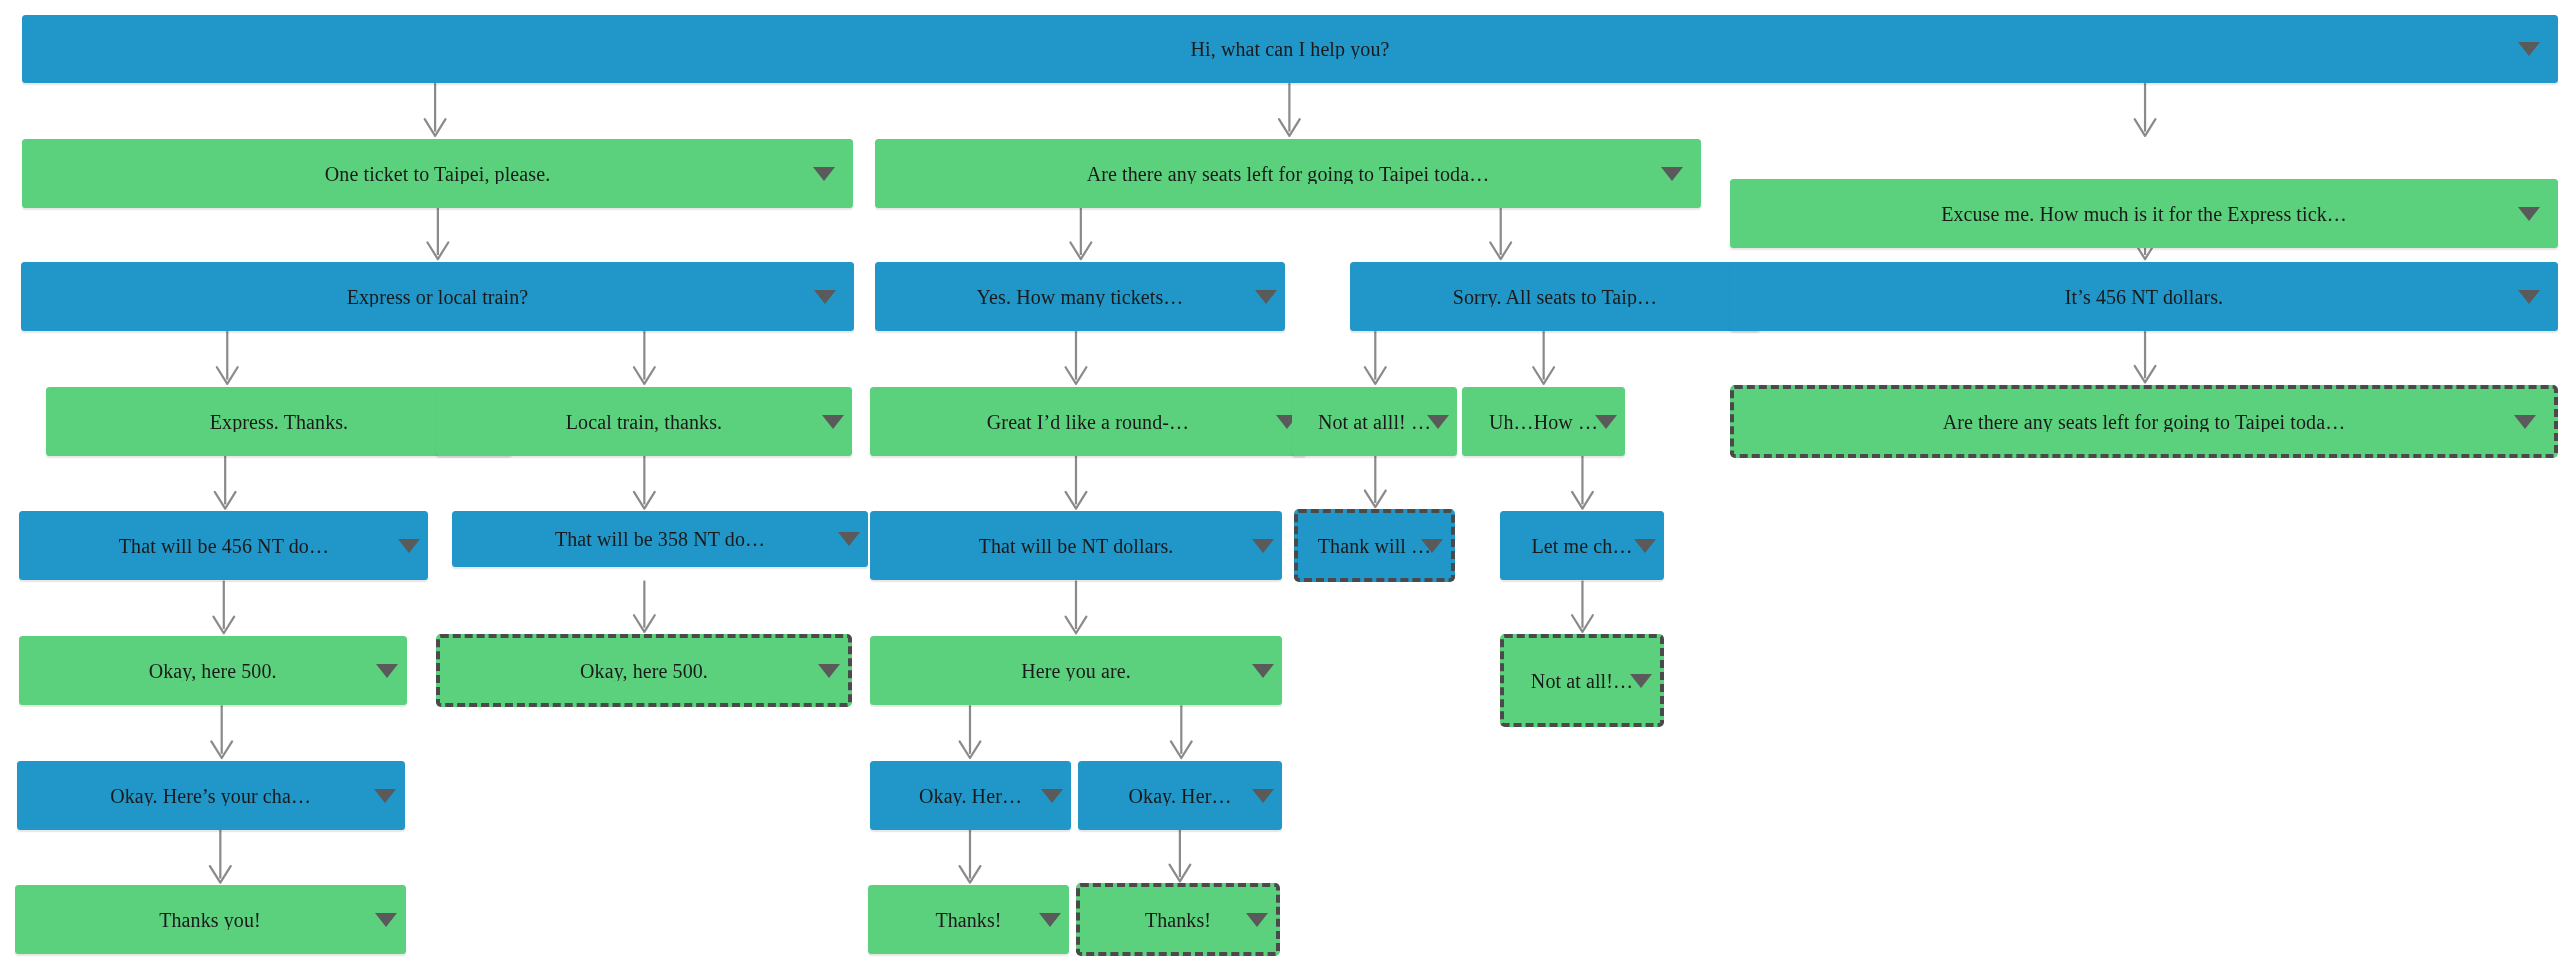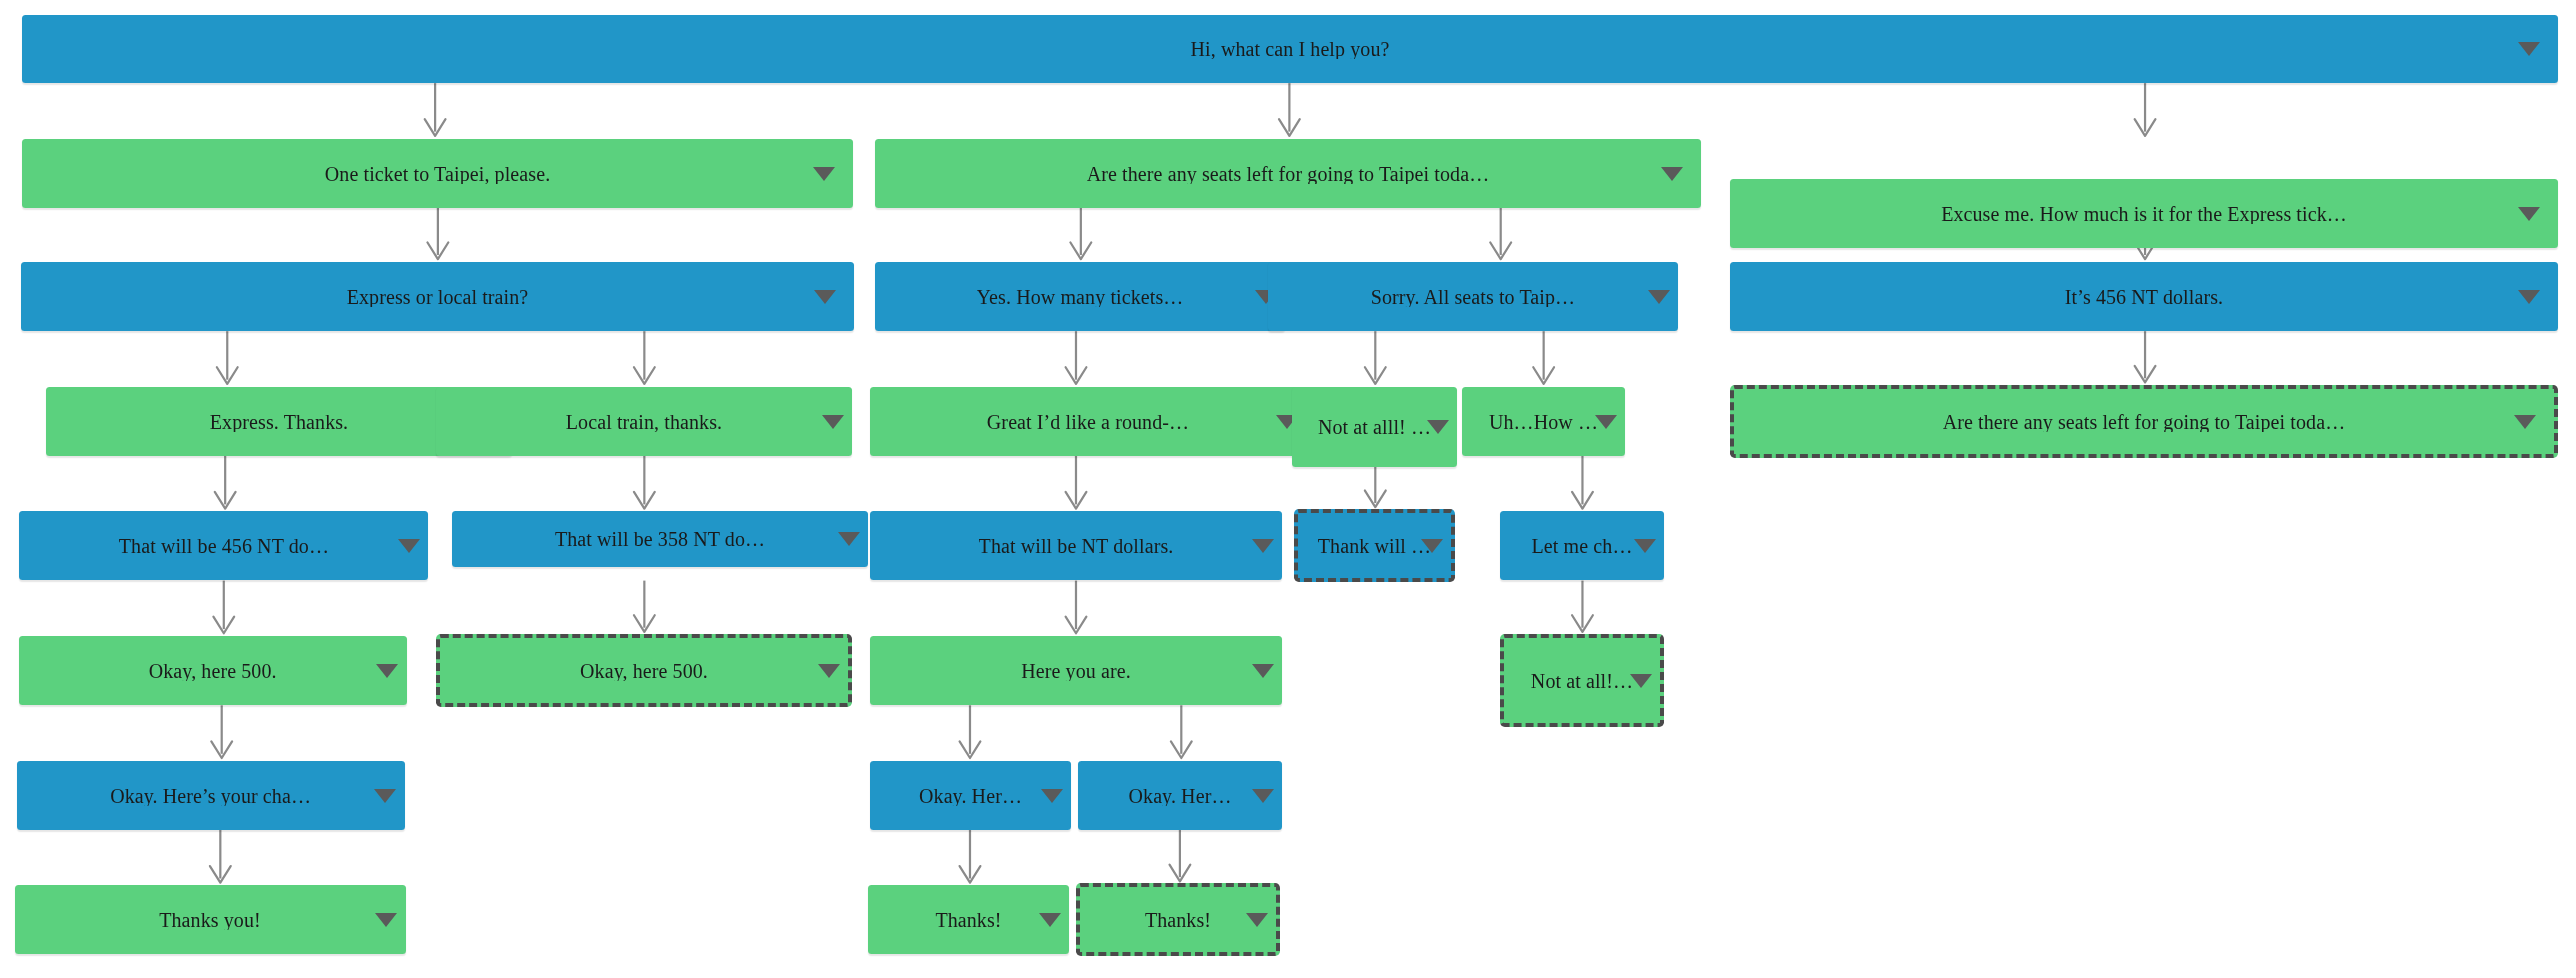--- a/index.html
+++ b/index.html
@@ -207,41 +207,41 @@
         <span class="caret far"></span>
       </div>
       <div class="node bot" style="left: 21px; top: 262px; width: 833px; height: 69px;">
         <span class="node-label">Express or local train?</span>
         <span class="caret far"></span>
       </div>
       <div class="node bot" style="left: 875px; top: 262px; width: 410px; height: 69px;">
         <span class="node-label">Yes. How many tickets…</span>
         <span class="caret near"></span>
       </div>
-      <div class="node bot" style="left: 1268px; top: 262px; width: 410px; height: 69px;">
+      <div class="node bot" style="left: 1350px; top: 262px; width: 410px; height: 69px;">
         <span class="node-label">Sorry. All seats to Taip…</span>
         <span class="caret near"></span>
       </div>
       <div class="node bot" style="left: 1730px; top: 262px; width: 828px; height: 69px;">
         <span class="node-label">It’s 456 NT dollars.</span>
         <span class="caret far"></span>
       </div>
       <div class="node user" style="left: 22px; top: 387px; width: 466px; height: 69px; margin-left: 24px;">
         <span class="node-label">Express. Thanks.</span>
         <span class="caret near"></span>
       </div>
       <div class="node user" style="left: 436px; top: 387px; width: 416px; height: 69px;">
         <span class="node-label">Local train, thanks.</span>
         <span class="caret near"></span>
       </div>
       <div class="node user" style="left: 870px; top: 387px; width: 436px; height: 69px;">
         <span class="node-label">Great I’d like a round-…</span>
         <span class="caret near"></span>
       </div>
-      <div class="node user" style="left: 1292px; top: 387px; width: 165px; height: 80px;">
+      <div class="node user" style="left: 1292px; top: 387px; width: 165px; height: 69px;">
         <span class="node-label">Not at alll! …</span>
         <span class="caret near"></span>
       </div>
       <div class="node user" style="left: 1462px; top: 387px; width: 163px; height: 69px;">
         <span class="node-label">Uh…How …</span>
         <span class="caret near"></span>
       </div>
       <div class="node user selected" style="left: 1730px; top: 385px; width: 828px; height: 73px;">
         <span class="node-label">Are there any seats left for going to Taipei toda…</span>
         <span class="caret far"></span>

